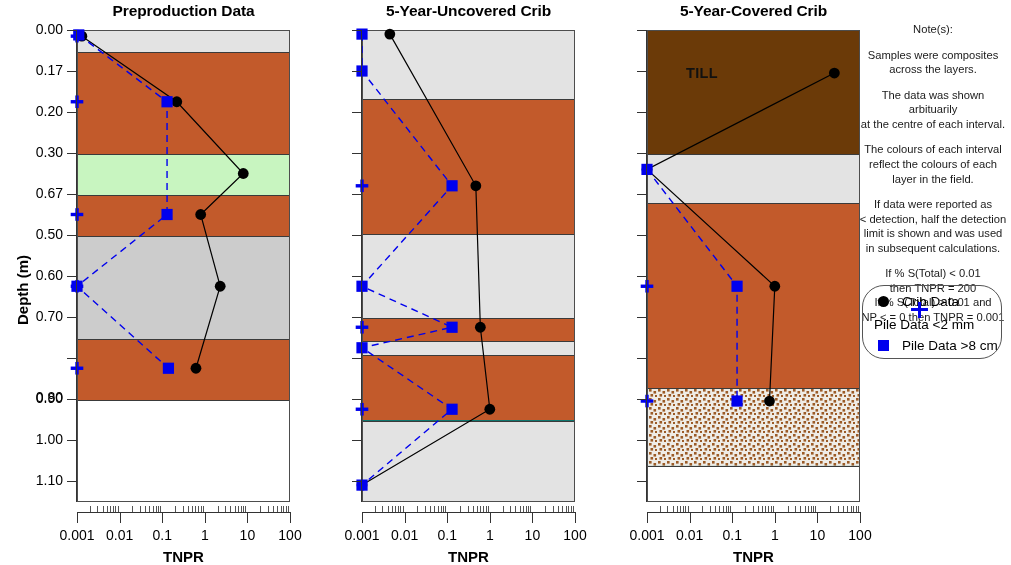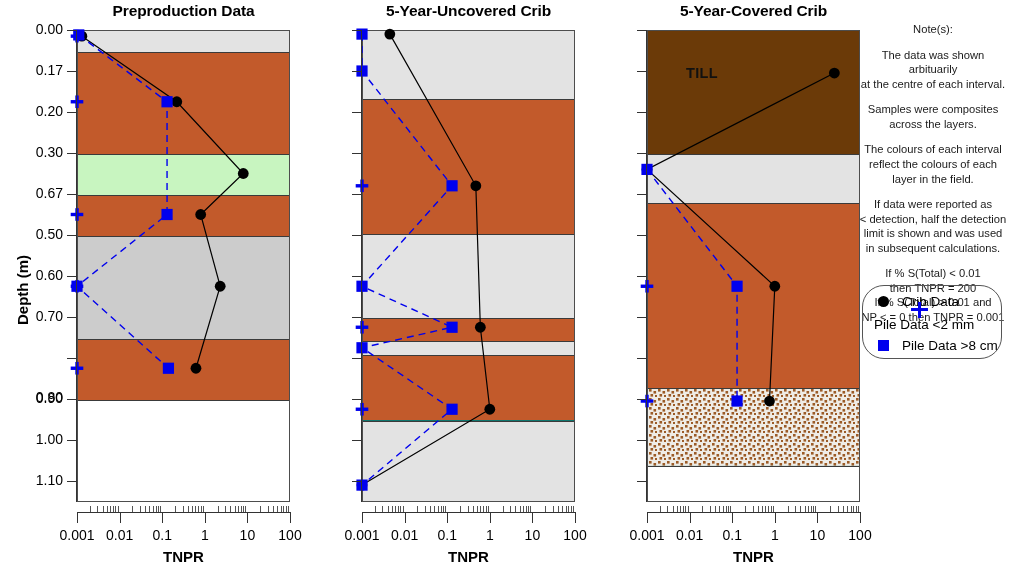--- a/index.html
+++ b/index.html
@@ -479,24 +479,24 @@
     <div class="xlabel" style="left:617px;top:526.5px;width:60px;">0.001</div>
     <div class="xlabel" style="left:659.6px;top:526.5px;width:60px;">0.01</div>
     <div class="xlabel" style="left:702.2px;top:526.5px;width:60px;">0.1</div>
     <div class="xlabel" style="left:744.8px;top:526.5px;width:60px;">1</div>
     <div class="xlabel" style="left:787.4px;top:526.5px;width:60px;">10</div>
     <div class="xlabel" style="left:830px;top:526.5px;width:60px;">100</div>
     <div class="xaxis-title" style="left:693.5px;top:547.5px;width:120px;">TNPR</div>
     <div class="yaxis-title" style="left:14px;top:325px;">Depth (m)</div>
     <div class="notes" style="left:858px;top:22px;width:150px;">
       <p>Note(s):</p>
+      <p>Samples were composites
+across the layers.</p>
       <p>The data was shown arbituarily
 at the centre of each interval.</p>
-      <p>Samples were composites
-across the layers.</p>
       <p>The colours of each interval
 reflect the colours of each
 layer in the field.</p>
       <p>If data were reported as
 &lt; detection, half the detection
 limit is shown and was used
 in subsequent calculations.</p>
       <p>If % S(Total) &lt; 0.01
    then TNPR = 200
 If % S(Total) &gt; 0.01 and

